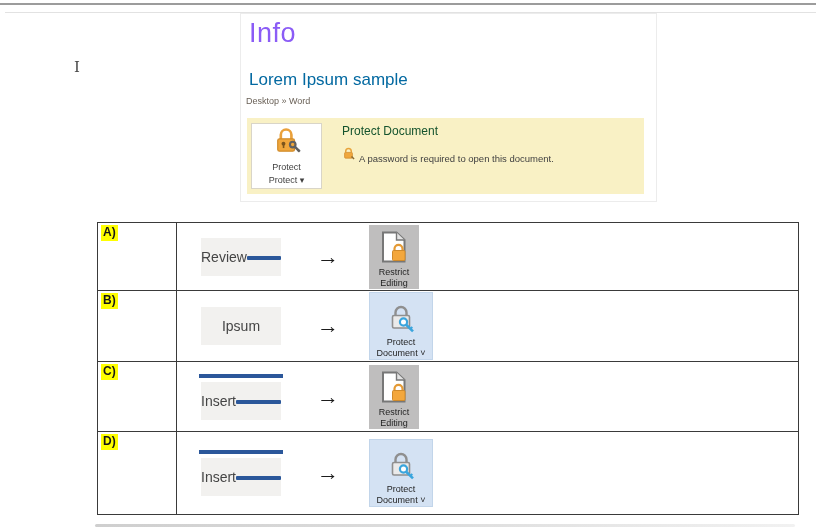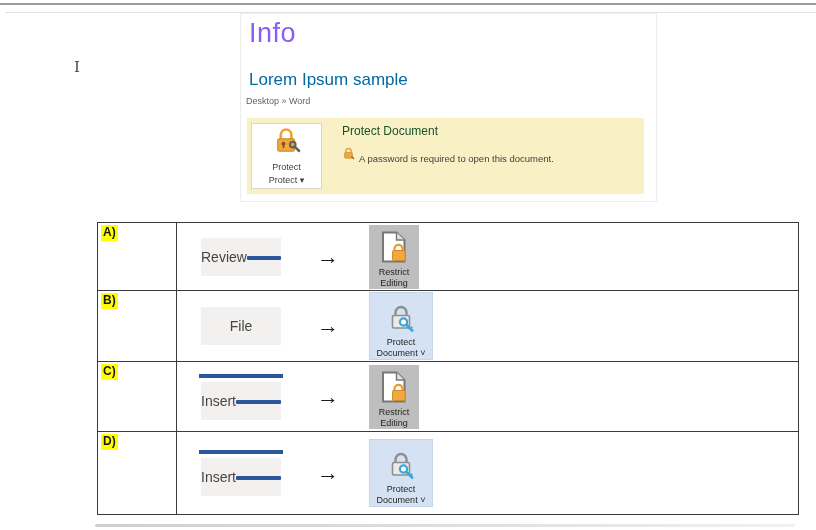--- a/index.html
+++ b/index.html
@@ -140,21 +140,21 @@
       </div>
     </div>
 
     <div class="q-row">
       <div class="letter-cell">
         <span class="letter">B)</span>
       </div>
       <div class="content-cell">
         <div class="tab-area">
           <div class="tab-btn">
-            <span class="tab-label">File</span>
+            <span class="tab-label">Ipsum</span>
           </div>
         </div>
         <div class="arrow-cell">→</div>
         <div class="ribbon-icon icon-protect">
           <span>
             <svg width="30" height="30" viewBox="0 0 30 30">
               <path d="M9.5 13 V9.5 a5.5 5.5 0 0 1 11 0 V13" stroke="#8f8f8f" stroke-width="2.4" fill="none"></path>
               <rect x="6.5" y="12.5" width="17" height="12.5" rx="1.5" fill="#eaeaea" stroke="#8f8f8f" stroke-width="1.6"></rect>
               <circle cx="17.5" cy="19" r="3.6" fill="#fff" stroke="#3aa5dd" stroke-width="2.2"></circle>
               <path d="M20.2 21.7 L27 28.4" stroke="#3aa5dd" stroke-width="2.6"></path>

